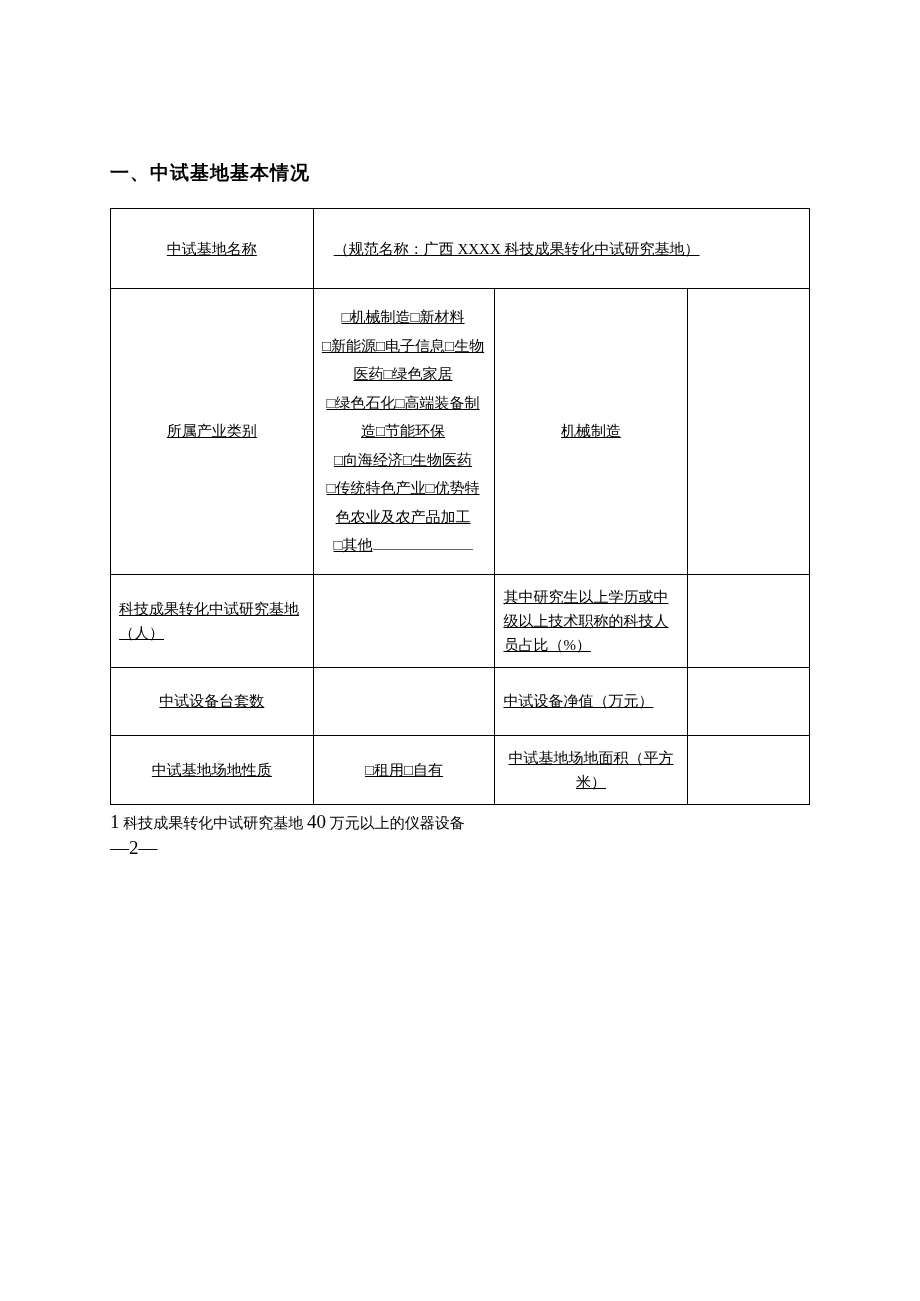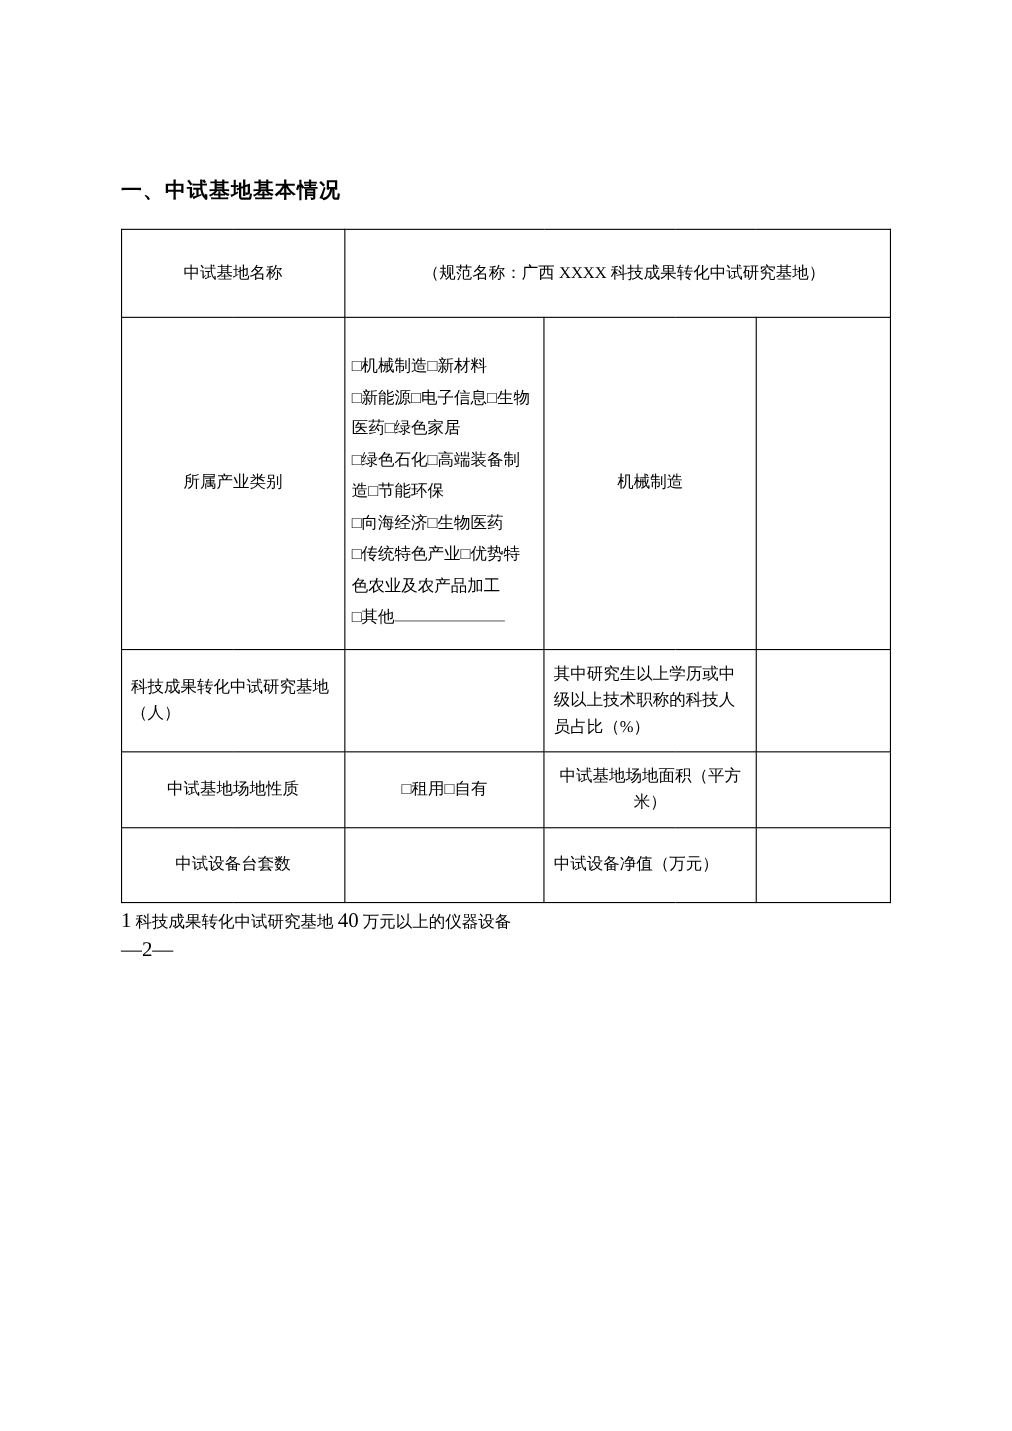--- a/index.html
+++ b/index.html
@@ -20,25 +20,26 @@
     table {
       border-collapse: collapse;
       width: 100%;
       font-size: 15px;
     }
     td {
       border: 1px solid #000;
       padding: 10px 8px;
       vertical-align: middle;
       line-height: 1.6;
+      text-decoration: underline;
     }
     .lbl { text-align: center; }
     .lbll { text-align: left; }
-    .val { text-align: center; margin-left: 15px; }
-    .opts { text-align: left; line-height: 1.9; padding: 30px 8px 14px 6px; }
+    .val { text-align: left; margin-left: 15px; }
+    .opts { text-align: center; line-height: 1.9; padding: 14px 8px 14px 6px; }
     .footnote {
       font-size: 15px;
       line-height: 1.6;
       margin-top: 2px;
     }
     .fn-num { font-size: 19px; }
     .pagenum { font-size: 19px; }
     .underline {
       display: inline-block;
       border-bottom: 1px solid #666;
@@ -86,30 +87,30 @@
 
 
   <tr>
     <td class="lbll" colspan="2">科技成果转化中试研究基地（人）</td>
     <td class="val"></td>
     <td class="lbll" colspan="2">其中研究生以上学历或中级以上技术职称的科技人员占比（%）</td>
     <td class="val"></td>
   </tr>
 
   <tr>
-    <td class="lbl" colspan="2">中试基地场地性质</td>
-    <td class="lbl">□租用□自有</td>
-    <td class="lbl" colspan="2">中试基地场地面积（平方米）</td>
+    <td class="lbl" colspan="2" style="height:68px">中试设备台套数</td>
+    <td class="val"></td>
+    <td class="lbll" colspan="2">中试设备净值（万元）</td>
     <td class="val"></td>
   </tr>
 
   <tr>
-    <td class="lbl" colspan="2" style="height:68px">中试设备台套数</td>
-    <td class="val"></td>
-    <td class="lbll" colspan="2">中试设备净值（万元）</td>
+    <td class="lbl" colspan="2">中试基地场地性质</td>
+    <td class="lbl">□租用□自有</td>
+    <td class="lbl" colspan="2">中试基地场地面积（平方米）</td>
     <td class="val"></td>
   </tr>
 
 </tbody>
   </table>
 
 <div class="footnote">
   <span class="fn-num">1</span><span> 科技成果转化中试研究基地 </span><span class="fn-num">40</span><span> 万元以上的仪器设备</span>
 </div>
 <div class="pagenum">—2—</div>

